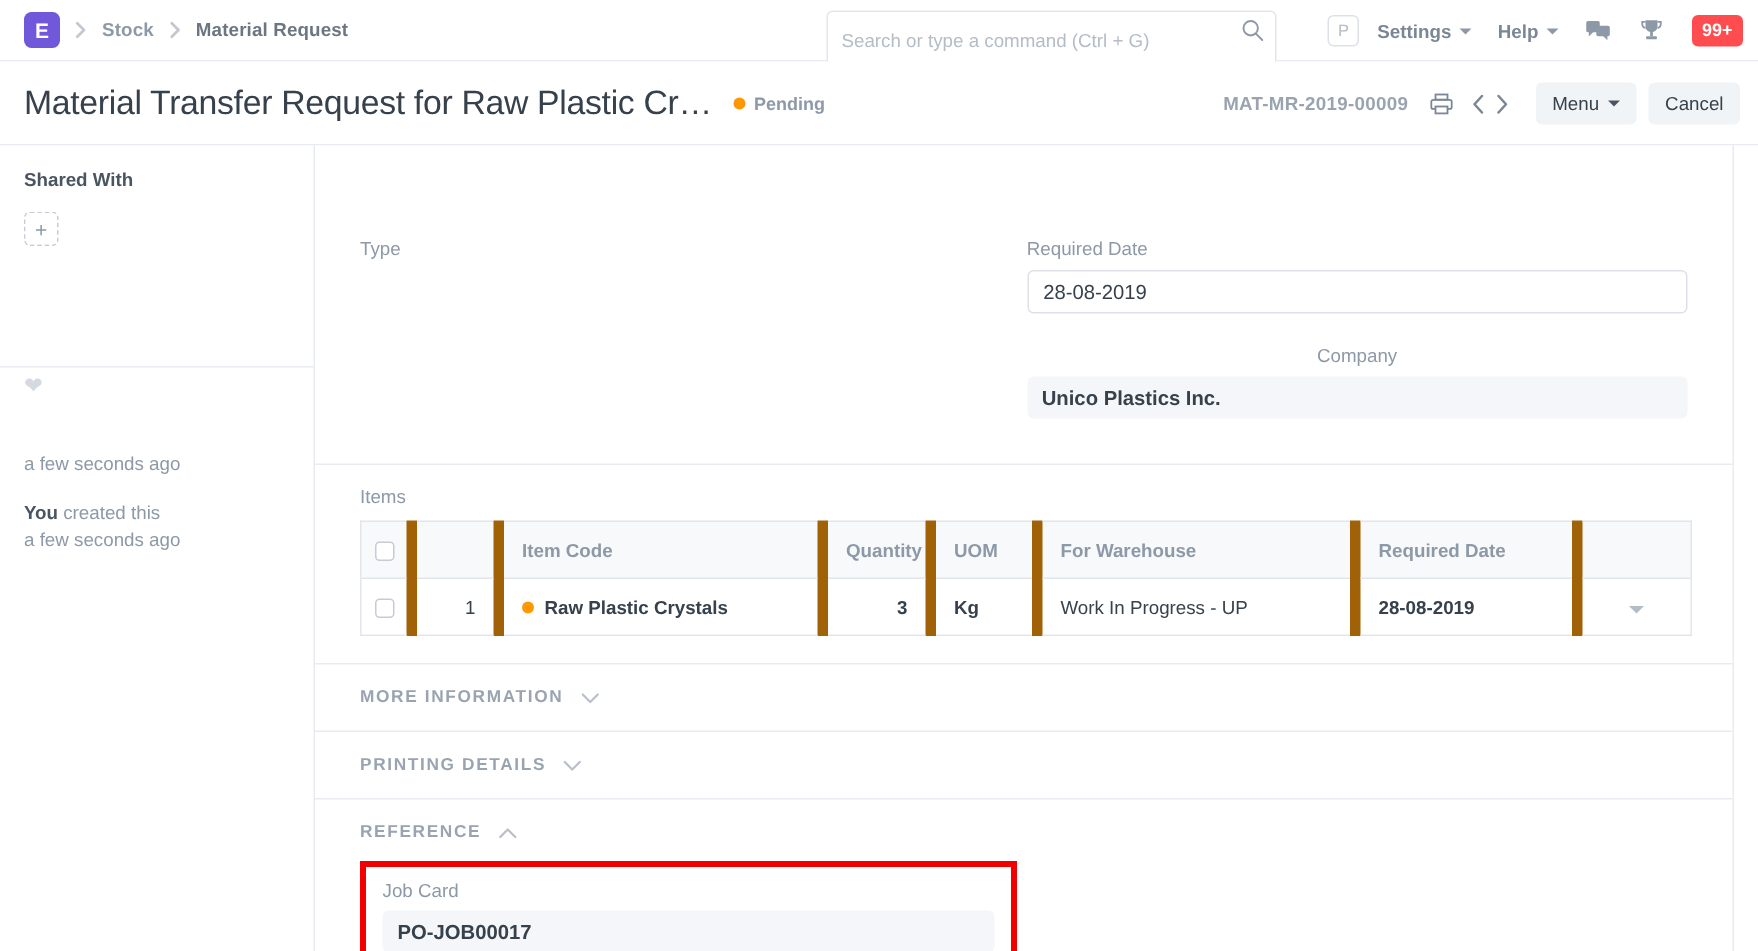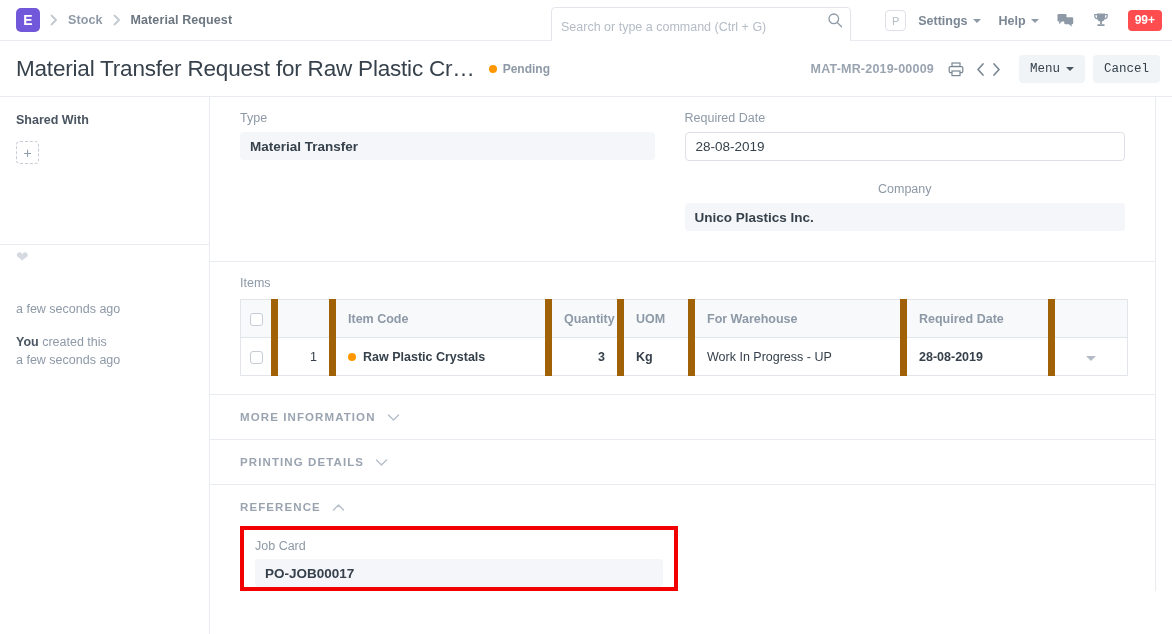--- a/index.html
+++ b/index.html
@@ -124,21 +124,20 @@
   .ti.print { margin-right: 10px; }
   .ti.prev { margin-right: 3px; }
   .ti.next { margin-right: 16px; }
   .btn {
     height: 28px; border-radius: 4px;
     background: #f0f4f7; color: #36414c;
     font-size: 12.5px;
     display: flex; align-items: center; gap: 6px;
     padding: 0 11px;
     white-space: nowrap;
-    font-family: Liberation Mono, monospace;
   }
   .btn + .btn { margin-left: 8px; }
   .btn .caret { border-top-color: #4a5561; }
 
   
   .body-wrap { display: flex; height: 537px; }
   .sidebar {
     width: 210px; flex: none;
     padding: 16px 16px 0 16px;
     border-right: 1px solid #e8ebf0;
@@ -175,21 +174,21 @@
   }
   .card {
     border-right: 1px solid #e8ebf0;
     width: 946px;
   }
   .section {
     border-bottom: 1px solid #e8ebf0;
     padding: 14px 30px 18px 30px;
   }
   .sec-top { padding: 14px 30px 30px 30px; }
-  .row2 { display: flex; gap: 0; }
+  .row2 { display: flex; gap: 0; margin-top: 48px; }
   .col { width: 50%; padding-right: 28px; }
   .col:last-child { padding-right: 0; padding-left: 2px; }
 
   .flabel {
     font-size: 12.5px; color: #8d99a6;
     margin-bottom: 7px;
   }
   .fval-grey {
     background: #f4f6f9; border-radius: 4px;
     height: 28px; display: flex; align-items: center;
@@ -399,21 +398,20 @@
   </div>
 
   <div class="main">
     <div class="card">
 
       <div class="section sec-top">
         <div class="row2">
           <div class="col">
             <div class="field">
               <div class="flabel">Type</div>
-              <div class="fval-grey">Material Transfer</div>
             </div>
           </div>
           <div class="col">
             <div class="field">
               <div class="flabel">Required Date</div>
               <div class="fval-input">28-08-2019</div>
             </div>
             <div class="field">
               <div class="flabel">Company</div>
               <div class="fval-grey">Unico Plastics Inc.</div>

